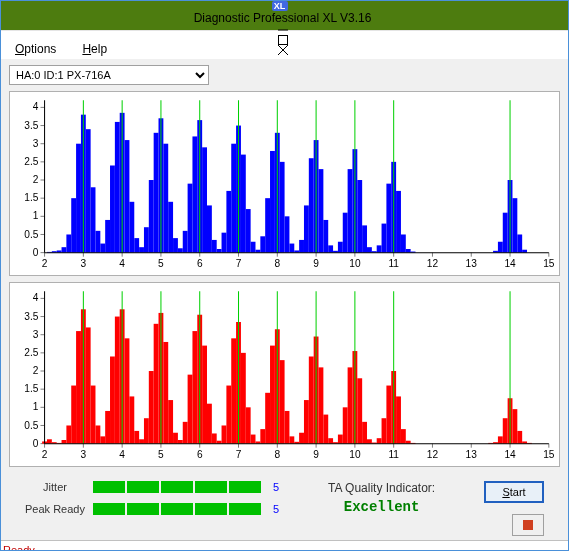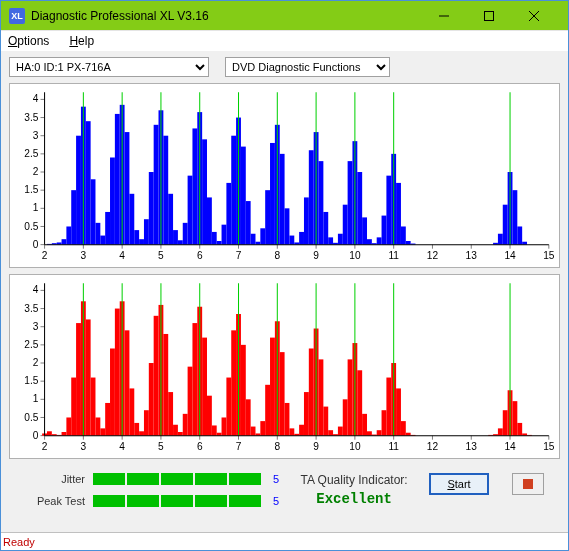--- a/index.html
+++ b/index.html
@@ -1,39 +1,39 @@
 <!DOCTYPE html>
 <html><head>
 <meta charset="utf-8">
 <style>
   * { box-sizing: border-box; margin: 0; padding: 0; }
   body { font-family: "Segoe UI", Tahoma, sans-serif; font-size: 12px; background: #fff; width: 569px; height: 551px; overflow: hidden; border: 1px solid #4a90d9; }
-  .titlebar { height: 30px; background: #84cc16; display: flex; align-items: center; padding: 0 12px 0 8px; border-bottom: 1px solid #e5e5e5; }
+  .titlebar { height: 30px; background: #4d7c0f; display: flex; align-items: center; padding: 0 12px 0 8px; border-bottom: 1px solid #e5e5e5; flex-direction: column; }
   .app-icon { width: 16px; height: 16px; background: #4169e1; color: #fff; font-size: 9px; font-weight: bold; display: flex; align-items: center; justify-content: center; border-radius: 2px; margin-right: 6px; }
   .title { flex: 1; font-size: 12px; color: #000; }
   .winbtn { width: 45px; height: 30px; display: flex; align-items: center; justify-content: center; cursor: pointer; }
-  .menubar { height: 20px; background: #fff; display: flex; padding: 0 1px; gap: 8px; align-items: center; }
+  .menubar { height: 20px; background: #fff; display: flex; padding: 0 8px; gap: 14px; align-items: center; margin-top: 8px; }
   .menuitem { padding: 2px 6px; cursor: pointer; }
   .menuitem u { text-decoration: underline; }
   .content { background: #f0f0f0; height: calc(100% - 30px - 20px - 18px); padding: 4px; display: flex; flex-direction: column; }
   .drop-row { display: flex; gap: 16px; padding: 2px 4px 6px 4px; }
   select { font-size: 11px; padding: 1px 2px; background: #fff; border: 1px solid #a0a0a0; height: 20px; }
   .chart-area { background: #fff; border: 1px solid #b0b0b0; flex: 0 0 182px; position: relative; margin: 0 4px 6px 4px; }
   .chart-svg { width: 100%; height: 100%; display: block; }
   .bottom-panel { padding: 8px 20px 6px 20px; display: flex; align-items: flex-start; gap: 20px; }
   .metrics { display: flex; flex-direction: column; gap: 10px; }
   .metric-row { display: flex; align-items: center; gap: 8px; }
-  .metric-label { width: 60px; font-size: 11px; color: #333; text-align: right; }
+  .metric-label { width: 60px; font-size: 11px; color: #333; text-align: center; }
   .bars { display: flex; gap: 2px; }
   .bar-seg { width: 32px; height: 12px; background: #00c000; }
   .metric-val { font-size: 11px; color: #0000ff; margin-left: 4px; }
   .quality { flex: 1; text-align: center; }
   .qlabel { font-size: 12px; color: #333; }
   .qval { font-size: 14px; font-weight: bold; color: #008000; margin-top: 4px; font-family: Liberation Mono, monospace; }
-  .btncol { display: flex; flex-direction: row; gap: 23px; align-items: flex-end; }
+  .btncol { display: flex; flex-direction: column; gap: 11px; align-items: flex-end; }
   .start-btn { width: 60px; height: 22px; background: #e8f0f8; border: 2px solid #2060c0; font-size: 11px; cursor: pointer; }
   .stop-btn { width: 32px; height: 22px; background: #f0f0f0; border: 1px solid #a0a0a0; display:flex; align-items:center; justify-content:center; cursor:pointer; }
   .statusbar { height: 18px; background: #fff; border-top: 1px solid #c0c0c0; padding: 1px 2px; font-size: 11px; color: #c00000; display:flex; align-items:center; }
 </style>
 </head>
 <body>
 
 <div class="titlebar">
   <div class="app-icon">XL</div>
   <div class="title">Diagnostic Professional XL V3.16</div>
@@ -56,21 +56,20 @@
 </div>
 
 <div class="menubar">
   <div class="menuitem"><u>O</u><span>ptions</span></div>
   <div class="menuitem"><u>H</u><span>elp</span></div>
 </div>
 
 <div class="content">
   <div class="drop-row">
     <select style="flex:0 0 200px"><option>HA:0 ID:1  PX-716A</option></select>
-    <select style="flex:0 0 165px"><option>DVD Diagnostic Functions</option></select>
   </div>
 
   <div class="chart-area">
       <svg class="chart-svg" id="chart0" viewBox="0 0 540 180">
         <line x1="30" y1="158" x2="34" y2="158" stroke="#000" stroke-width="0.5"></line>
         <text x="28" y="161" font-size="10" text-anchor="end" fill="#000">0</text>
         <line x1="30" y1="140.14285714285714" x2="34" y2="140.14285714285714" stroke="#000" stroke-width="0.5"></line>
         <text x="28" y="143.14285714285714" font-size="10" text-anchor="end" fill="#000">0.5</text>
         <line x1="30" y1="122.28571428571428" x2="34" y2="122.28571428571428" stroke="#000" stroke-width="0.5"></line>
         <text x="28" y="125.28571428571428" font-size="10" text-anchor="end" fill="#000">1</text>
@@ -367,21 +366,21 @@
         <div class="bars" id="jitter-bars">
             <div class="bar-seg"></div>
             <div class="bar-seg"></div>
             <div class="bar-seg"></div>
             <div class="bar-seg"></div>
             <div class="bar-seg"></div>
           </div>
         <div class="metric-val">5</div>
       </div>
       <div class="metric-row">
-        <div class="metric-label">Peak Test</div>
+        <div class="metric-label">Peak Ready</div>
         <div class="bars" id="peakshift-bars">
             <div class="bar-seg"></div>
             <div class="bar-seg"></div>
             <div class="bar-seg"></div>
             <div class="bar-seg"></div>
             <div class="bar-seg"></div>
           </div>
         <div class="metric-val">5</div>
       </div>
     </div>

